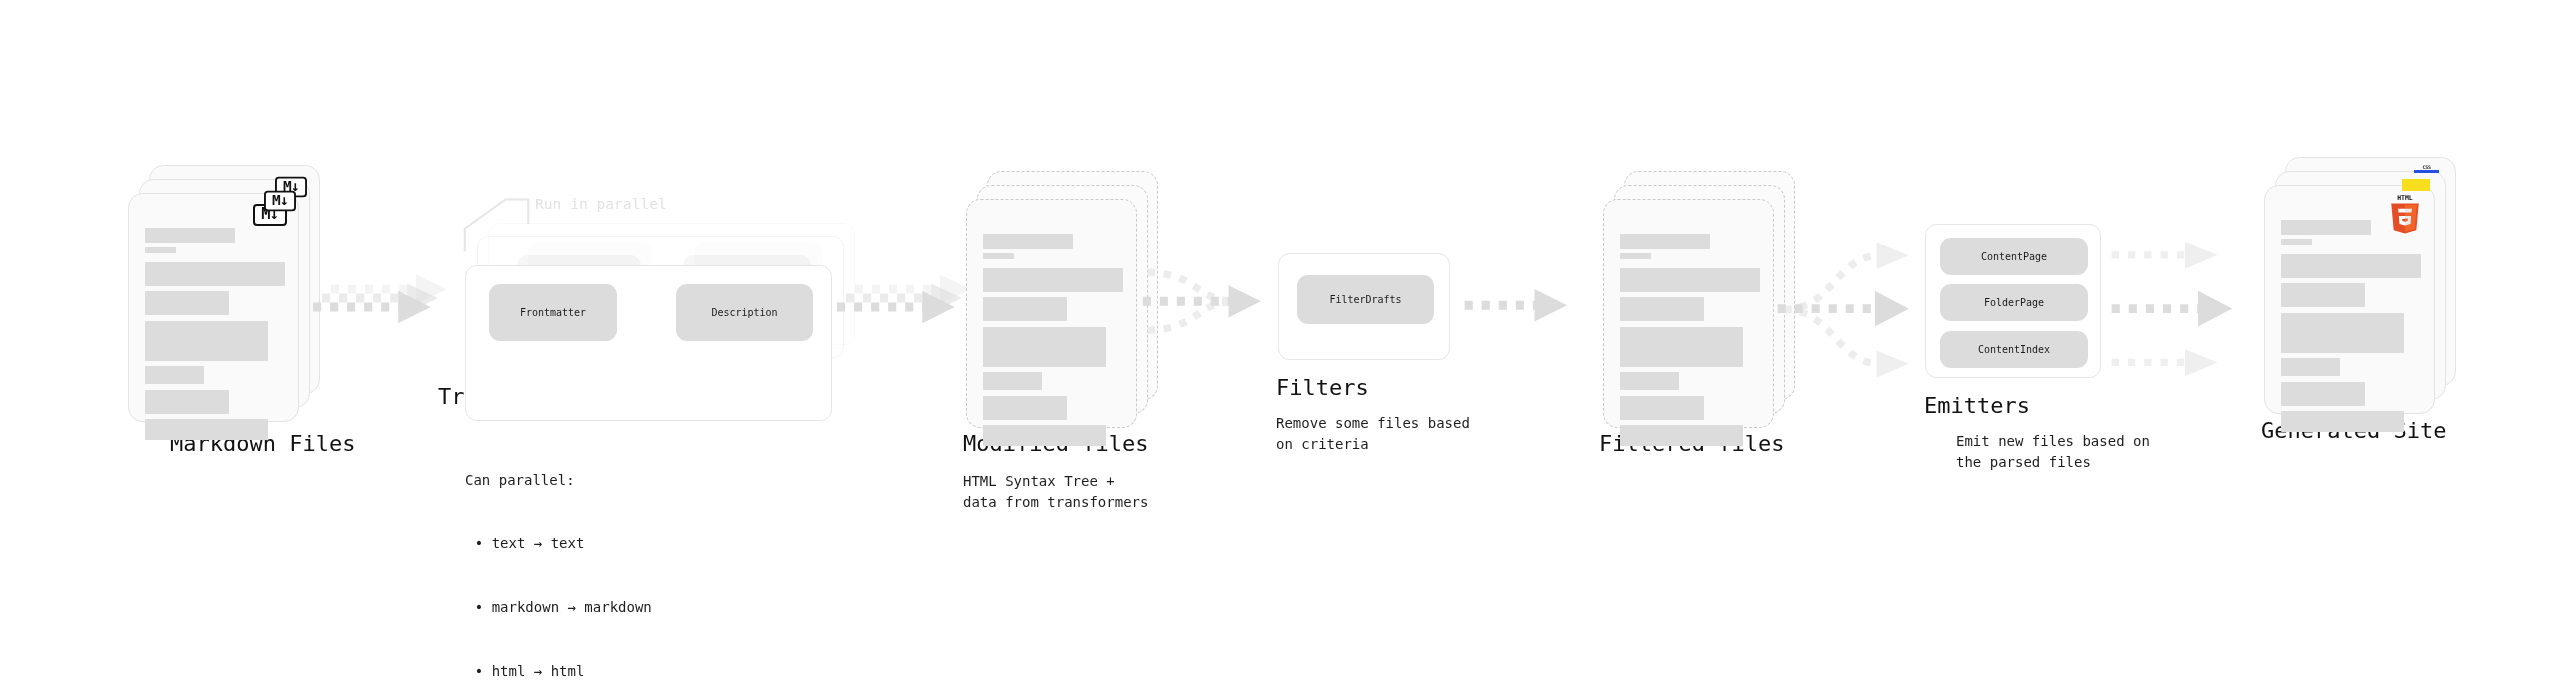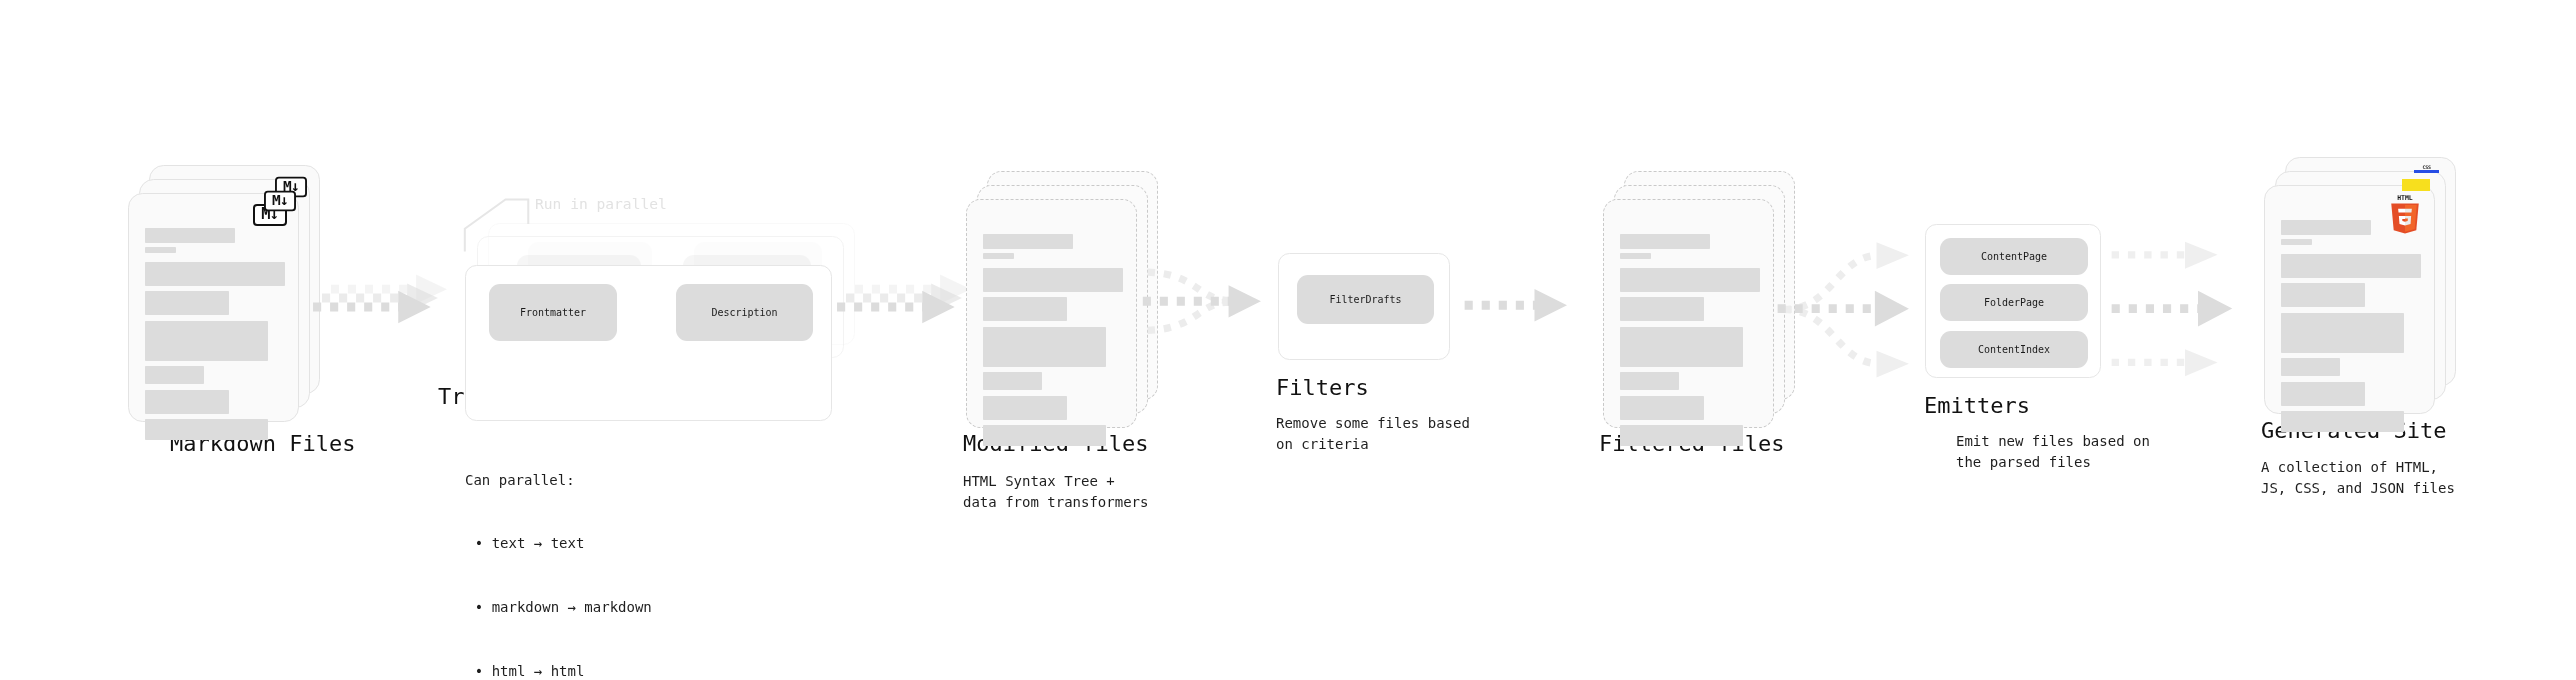--- a/index.html
+++ b/index.html
@@ -314,17 +314,15 @@
         <div class="bar p1"></div>
         <div class="bar p2"></div>
         <div class="bar p3"></div>
         <div class="bar p4"></div>
         <div class="bar p5"></div>
         <div class="bar p6"></div>
       </div>
     </div>
   </div>
   <div class="label-title" style="left:2261px; top:418px;">Generated Site</div>
-  <div class="label-sub" style="left:2261px; top:457px;">A collection of HTML,
-JS, CSS, and JSON files</div>
 
 </div>
 
 
 </body></html>

